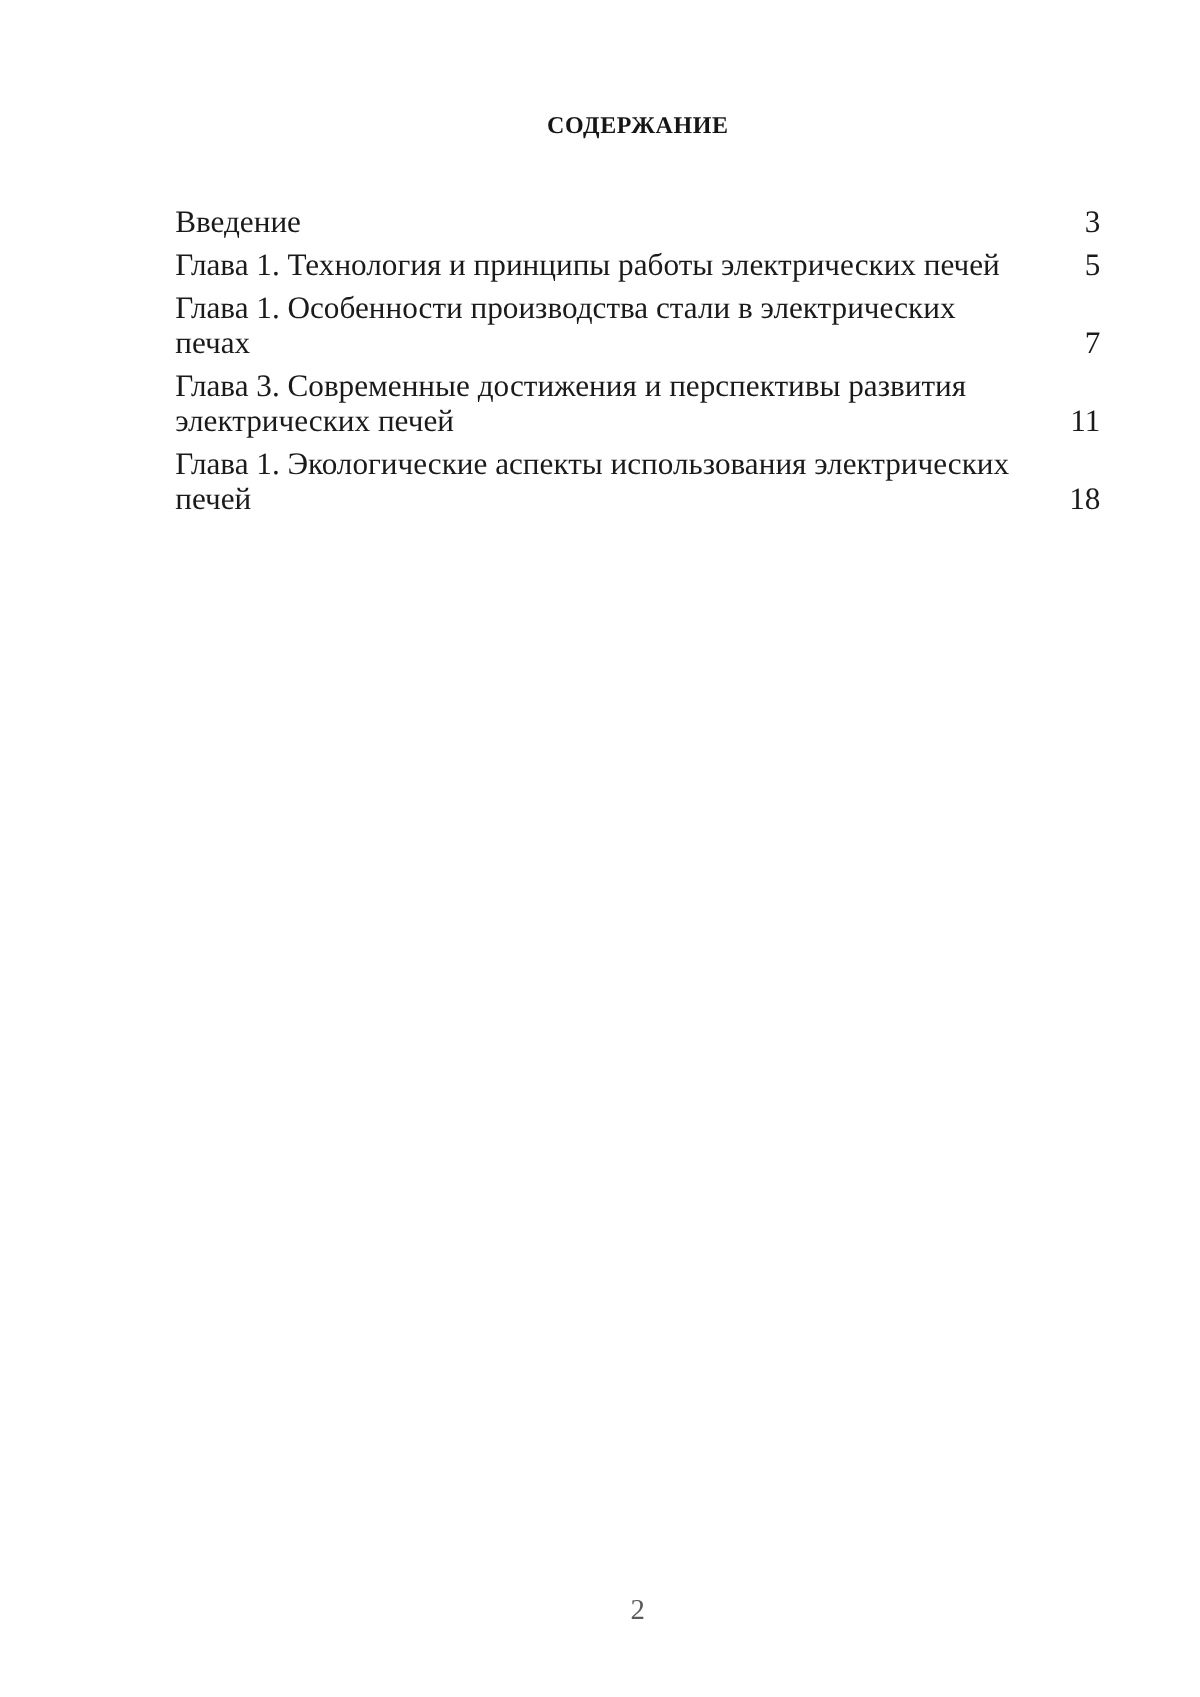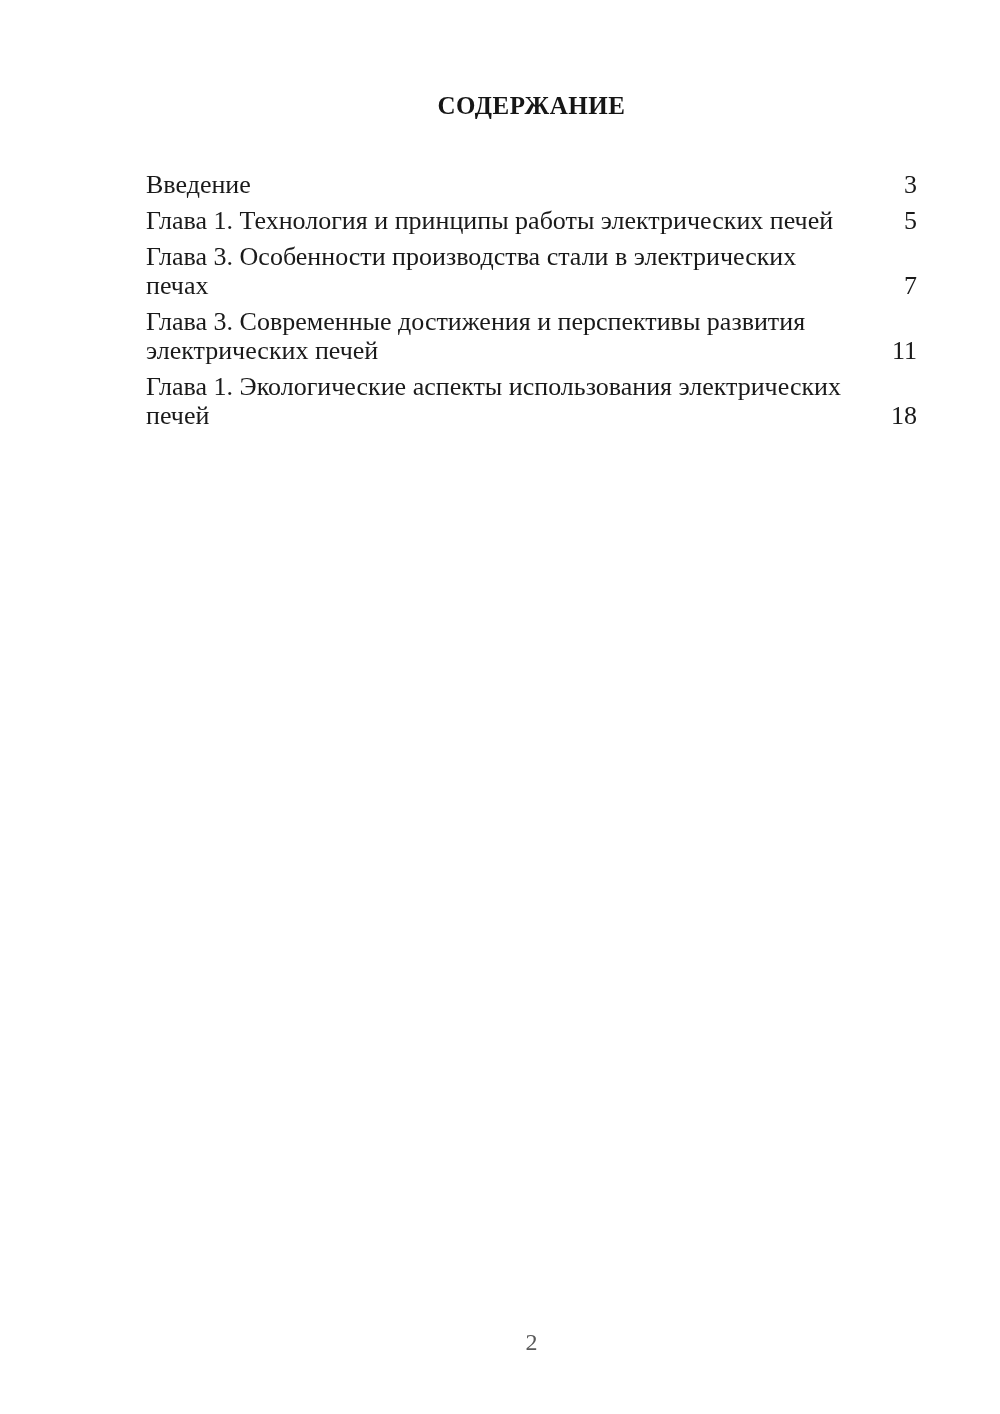--- a/index.html
+++ b/index.html
@@ -17,21 +17,21 @@
     overflow: hidden;
   }
   .content {
     position: absolute;
     left: 146px;
     top: 0;
     width: 771px;
   }
   .doc-title {
     margin: 89px 0 0 0;
-    font-size: 25px;
+    font-size: 20px;
     font-weight: bold;
     line-height: 33px;
     text-align: center;
     letter-spacing: 0.5px;
     color: #161616;
   }
   .toc {
     margin-top: 48px;
   }
   .toc-entry {
@@ -77,21 +77,21 @@
         <div class="toc-entry-label">Введение</div>
         <div class="toc-entry-page">3</div>
       </div>
 
       <div class="toc-entry">
         <div class="toc-entry-label">Глава 1. Технология и принципы работы электрических печей</div>
         <div class="toc-entry-page">5</div>
       </div>
 
       <div class="toc-entry">
-        <div class="toc-entry-label">Глава 3. Особенности производства стали в электрических
+        <div class="toc-entry-label">Глава 1. Особенности производства стали в электрических
 печах</div>
         <div class="toc-entry-page">7</div>
       </div>
 
 
       <div class="toc-entry">
         <div class="toc-entry-label">Глава 3. Современные достижения и перспективы развития
 электрических печей</div>
         <div class="toc-entry-page">11</div>
       </div>

